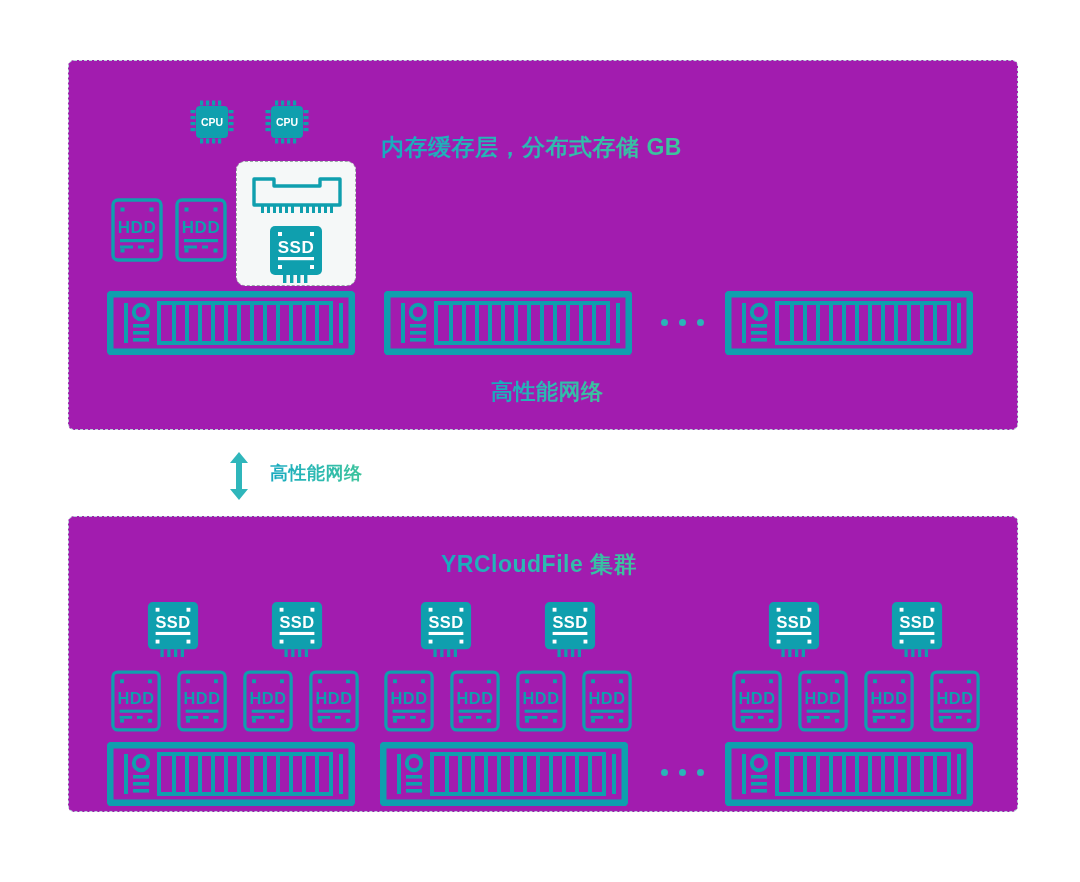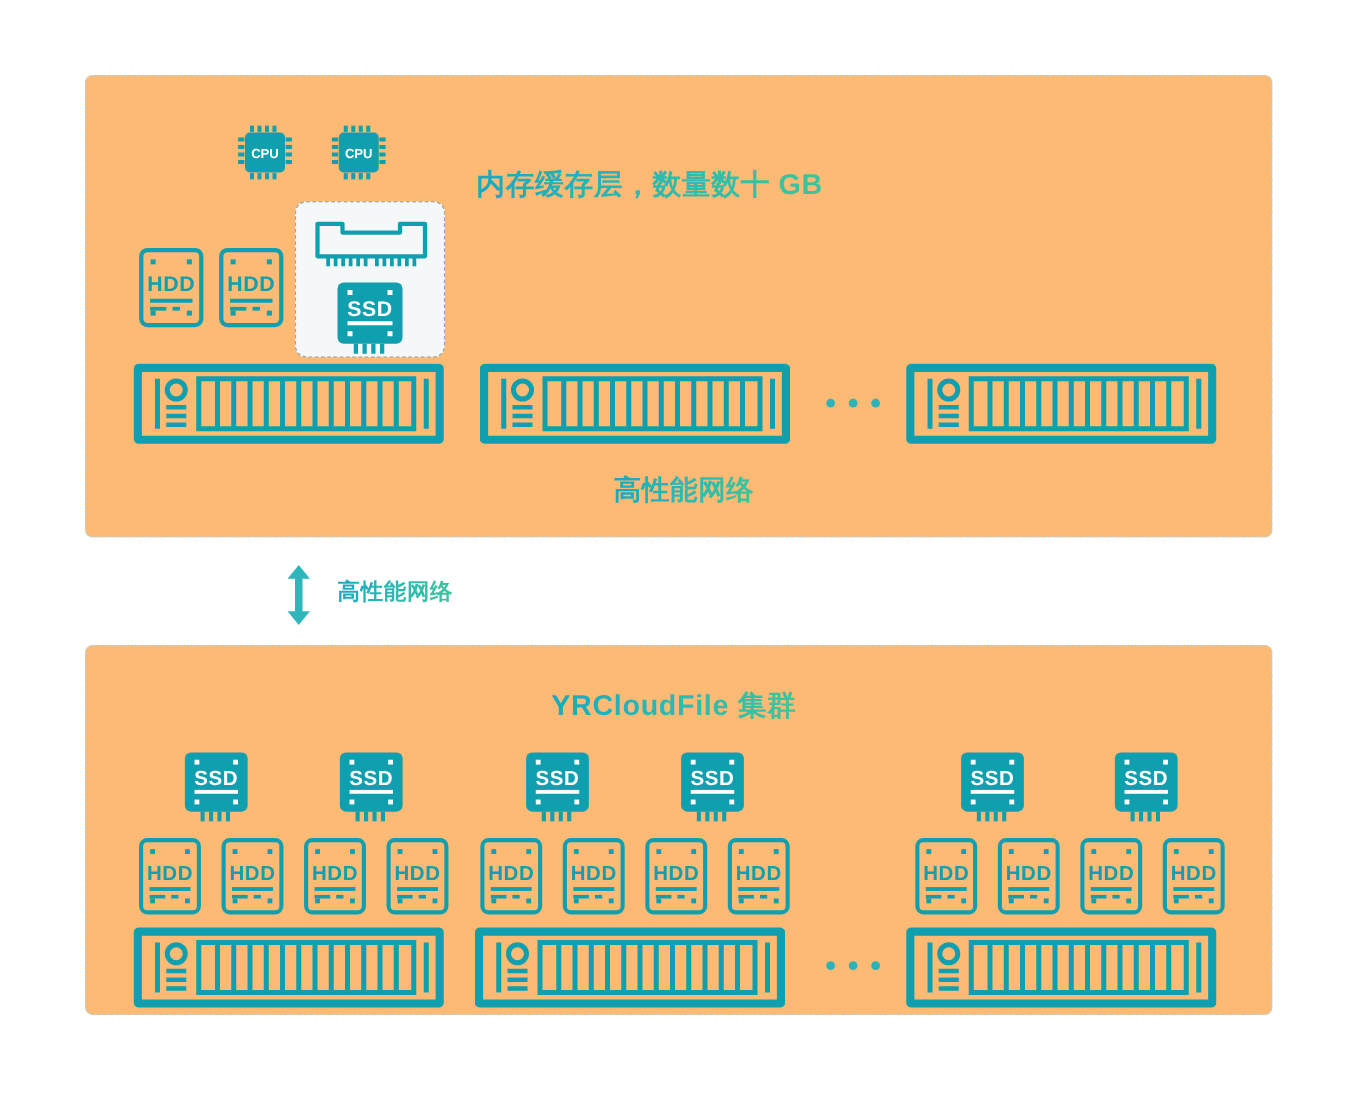--- a/index.html
+++ b/index.html
@@ -18,21 +18,21 @@
   .stage {
     position: absolute;
     inset: 0;
   }
 
   
   .panel {
     position: absolute;
     border: 1.5px dashed #b9d4d8;
     border-radius: 6px;
-    background: #fdba74;
+    background: #a21caf;
     box-sizing: border-box;
   }
   #compute-panel { left: 68px;  top: 60px;  width: 950px; height: 370px; }
   #storage-panel { left: 68px;  top: 516px; width: 950px; height: 296px; padding-left: 16px; }
 
   
   .grad-text {
     position: absolute;
     white-space: nowrap;
     font-weight: 700;
@@ -136,21 +136,21 @@
             <rect x="1.5" y="29" width="5" height="3.2"></rect>
           <rect x="39.5" y="11" width="5" height="3.2"></rect>
             <rect x="39.5" y="17" width="5" height="3.2"></rect>
           <rect x="39.5" y="23" width="5" height="3.2"></rect>
             <rect x="39.5" y="29" width="5" height="3.2"></rect>
         </g>
       </g>
       <text x="23" y="27" text-anchor="middle" font-family="Liberation Sans, sans-serif" font-size="10.5" font-weight="700" fill="#ffffff">CPU</text>
     </svg>
 
-    <span class="grad-text" id="memory-cache-label" style="left:312px; top:71px;">内存缓存层，数量数十 GB</span>
+    <span class="grad-text" id="memory-cache-label" style="left:312px; top:71px;">内存缓存层，分布式存储 GB</span>
 
     <svg class="icon" style="left:41px; top:136px;" width="54" height="66" viewBox="0 0 54 66">
       <rect x="3" y="3" width="48" height="60" rx="5" fill="none" stroke="#0f9fae" stroke-width="3.4"></rect>
       <g fill="#0f9fae">
         <rect x="10.5" y="10.5" width="4" height="4"></rect>
           <rect x="39.5" y="10.5" width="4" height="4"></rect>
         <rect x="10.5" y="51.5" width="4" height="4"></rect>
           <rect x="39.5" y="51.5" width="4" height="4"></rect>
         <rect x="10" y="42" width="34" height="3.2"></rect>
         <rect x="10" y="48.5" width="13" height="3"></rect>

